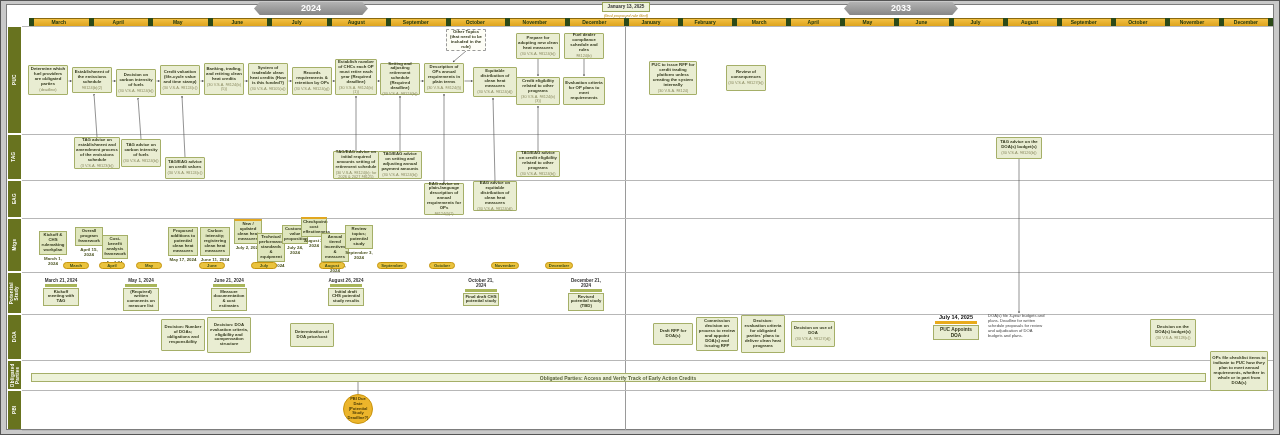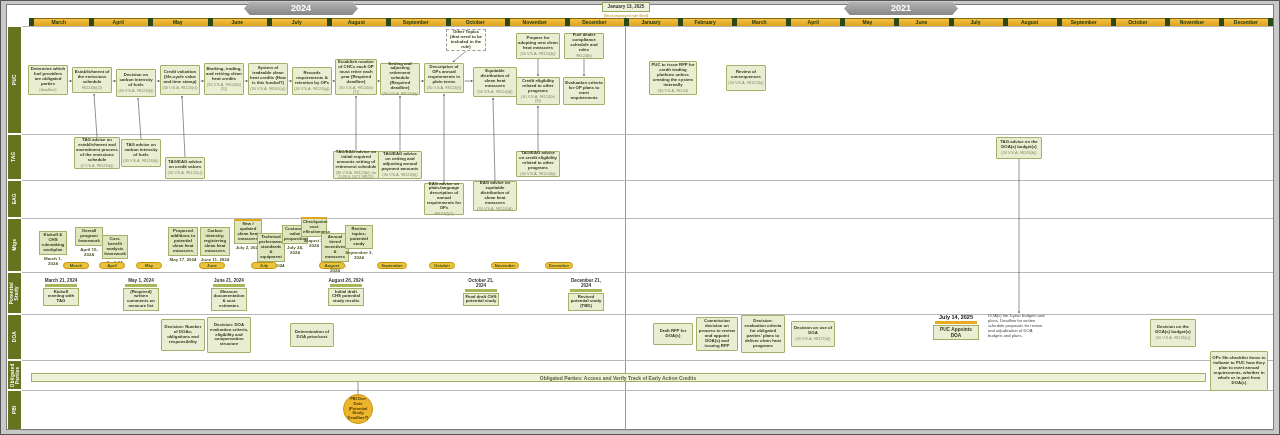--- a/index.html
+++ b/index.html
@@ -55,22 +55,22 @@
           justify-content:center;text-align:center;}
   .circle .ct{font-size:4.1px;font-weight:bold;color:#4a3a06;line-height:1.15;padding:2px;}
   svg.overlay{position:absolute;left:0;top:0;z-index:2;pointer-events:none;}
 </style>
 </head>
 <body>
 
 <div class="canvas">
   <div class="panel"></div>
 
-  <div class="banner" style="left:243px;">2024</div>
-  <div class="banner" style="left:843px;">2021</div>
+  <div class="banner" style="left:253px;">2024</div>
+  <div class="banner" style="left:843px;">2033</div>
 
   <div class="monthbar"></div>
   <div id="month-labels">
       <div class="tick" style="left: 28px;"></div>
       <div class="month-label" style="left: 57.75px;">March</div>
       <div class="tick" style="left: 87.5px;"></div>
       <div class="month-label" style="left: 117.25px;">April</div>
       <div class="tick" style="left: 147px;"></div>
       <div class="month-label" style="left: 176.75px;">May</div>
       <div class="tick" style="left: 206.5px;"></div>

